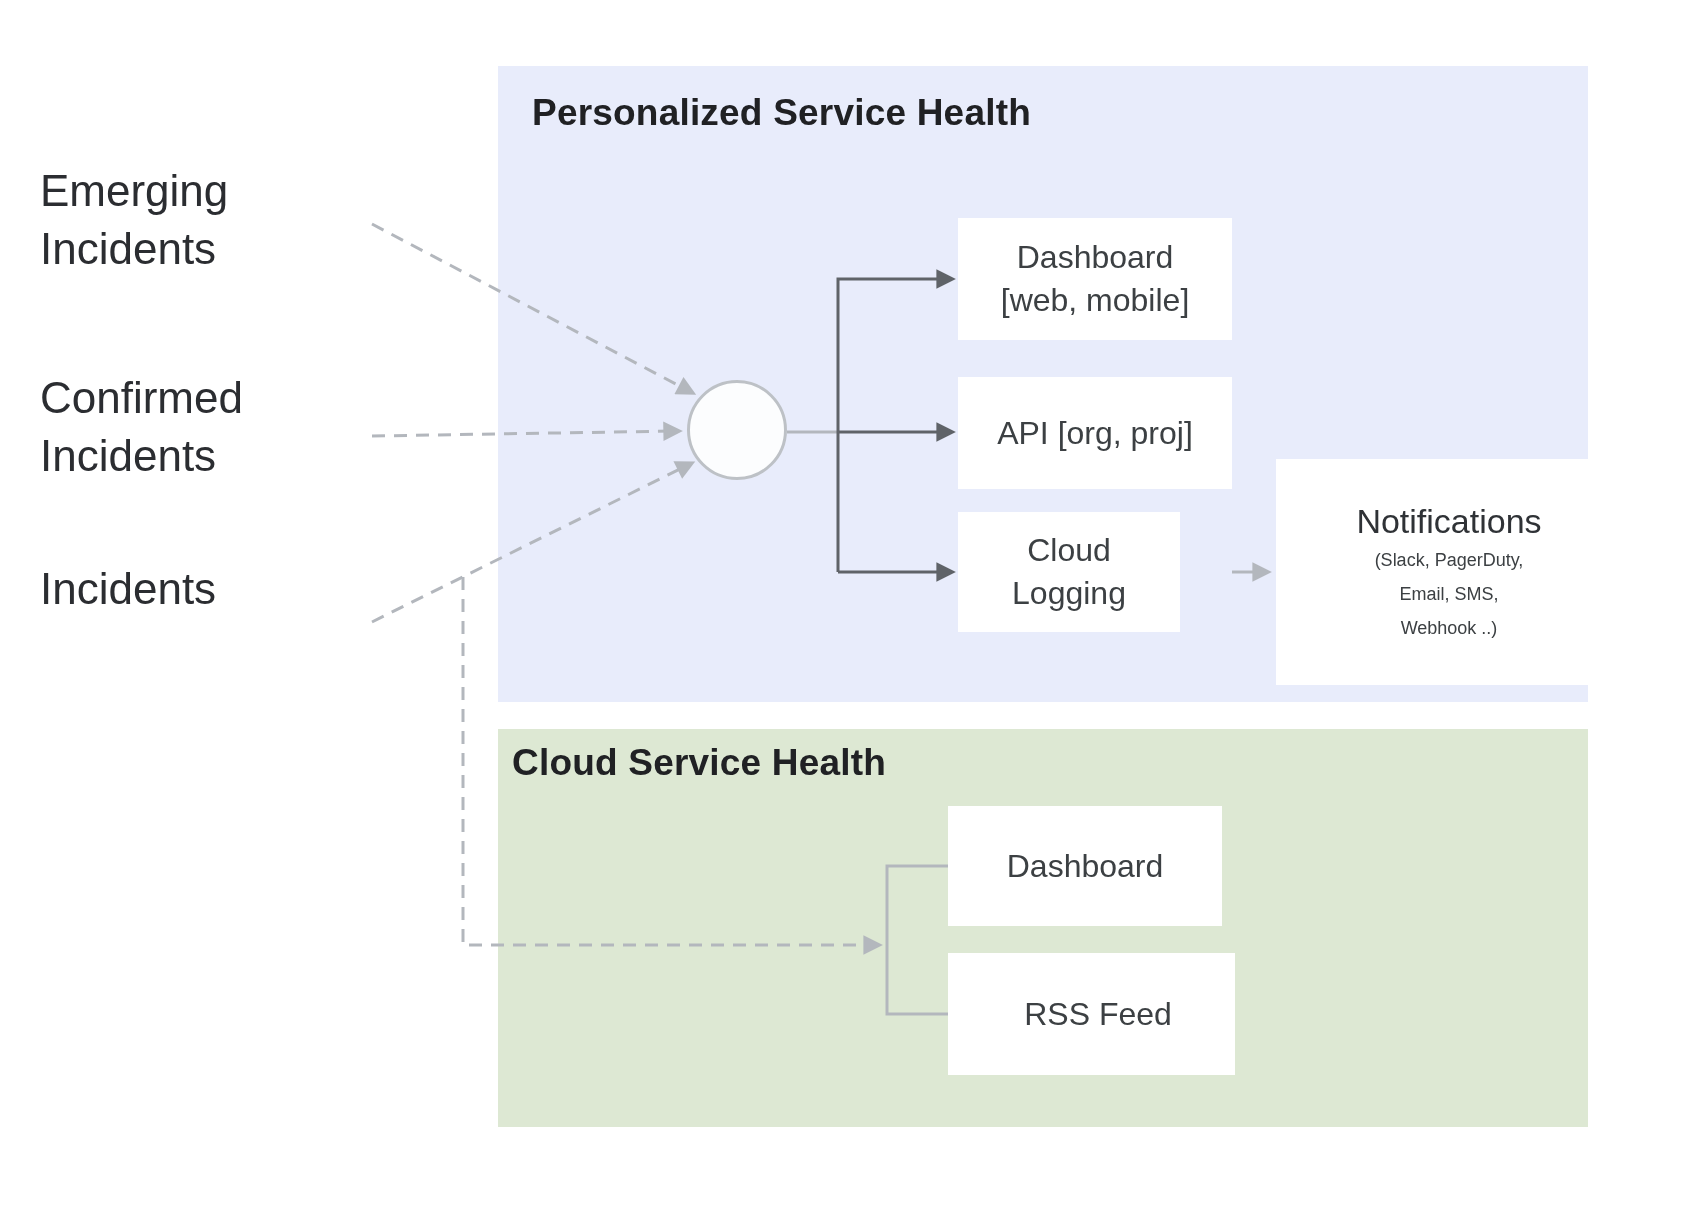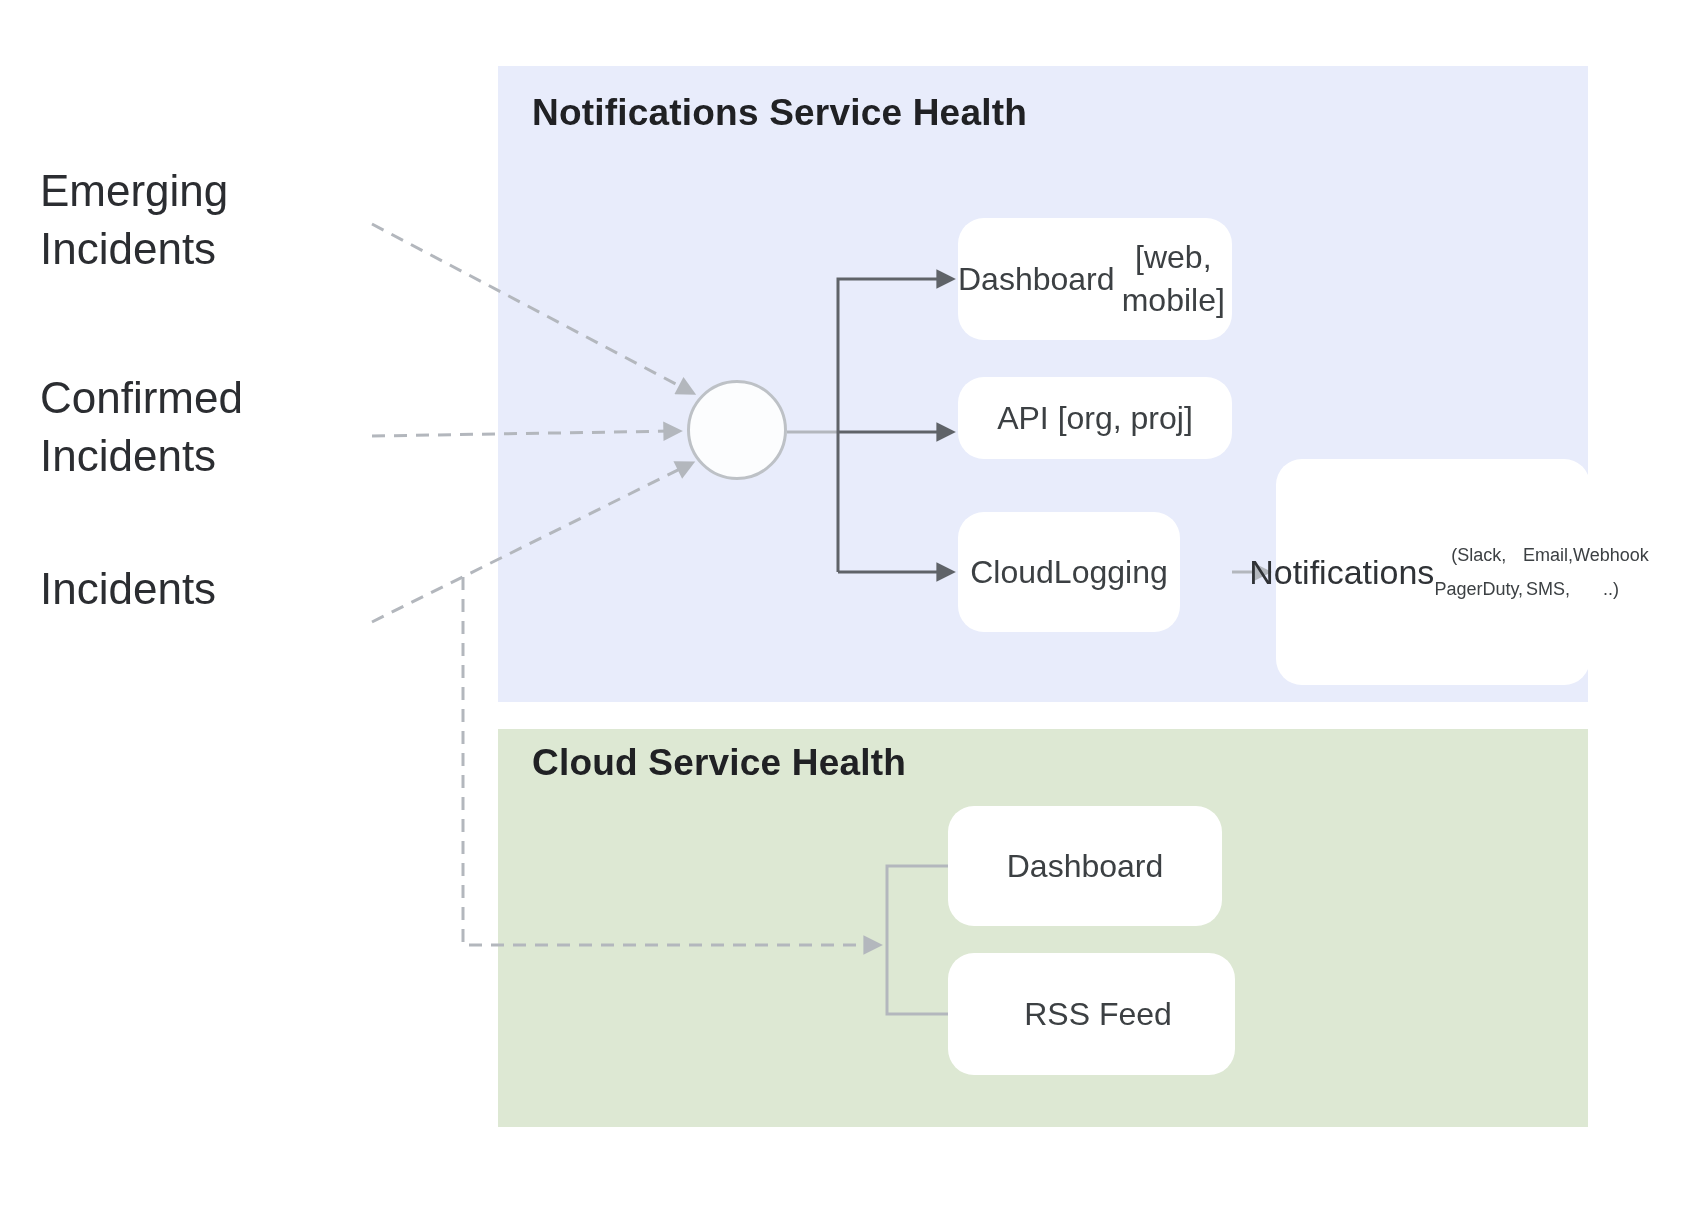--- a/index.html
+++ b/index.html
@@ -24,21 +24,21 @@
   .panel-title {
     position: absolute;
     z-index: 4;
     font-size: 37px;
     font-weight: 700;
     letter-spacing: 0.2px;
     color: var(--title-text);
     white-space: nowrap;
   }
   .title-personalized { left: 532px; top: 92px; }
-  .title-cloud { left: 532px; top: 742px; }
+  .title-cloud { left: 512px; top: 742px; }
 
   .source-label {
     position: absolute;
     z-index: 4;
     left: 40px;
     width: 304px;
     font-size: 44px;
     line-height: 58px;
     color: var(--label-text);
   }
@@ -77,32 +77,31 @@
   .solid-light { stroke: var(--line-light); stroke-width: 3; fill: none; }
   .solid-dark { stroke: var(--line-dark); stroke-width: 3; fill: none; }
   .mk-dark { fill: var(--line-dark); }
   .mk-light { fill: var(--line-light); }
 
   .box {
     position: absolute;
     z-index: 4;
     background: var(--box-bg);
     display: flex;
-    flex-direction: row;
+    flex-direction: column;
     align-items: center;
     justify-content: center;
     text-align: center;
     color: var(--box-text);
     font-size: 32px;
     line-height: 43px;
-    border-radius: 26px;
   }
   .box span { display: block; }
   .box-psh-dashboard { left: 958px; top: 218px; width: 274px; height: 122px; }
-  .box-psh-api      { left: 958px; top: 377px; width: 274px; height: 82px; }
+  .box-psh-api      { left: 958px; top: 377px; width: 274px; height: 112px; }
   .box-psh-logging  { left: 958px; top: 512px; width: 222px; height: 120px; }
   .box-notifications { left: 1276px; top: 459px; width: 282px; height: 226px; padding-left: 32px; }
   .box-csh-dashboard { left: 948px; top: 806px; width: 274px; height: 120px; }
   .box-csh-rss       { left: 948px; top: 953px; width: 274px; height: 122px; padding-left: 13px; }
 
   .notif-title {
     font-size: 34px;
     line-height: 44px;
     color: #2f3236;
   }
@@ -141,21 +140,21 @@
 
     <path class="solid-dark" d="M 838 572 L 838 279 L 950 279" marker-end="url(#arrow-dark)"></path>
     <path class="solid-dark" d="M 838 432 L 950 432" marker-end="url(#arrow-dark)"></path>
     <path class="solid-dark" d="M 838 572 L 950 572" marker-end="url(#arrow-dark)"></path>
 
     <path class="solid-light" d="M 1232 572 L 1266 572" marker-end="url(#arrow-light)"></path>
 
     <path class="solid-light" d="M 948 866 L 887 866 L 887 1014 L 948 1014"></path>
   </svg>
 
-  <div class="panel-title title-personalized">Notifications Service Health</div>
+  <div class="panel-title title-personalized">Personalized Service Health</div>
   <div class="panel-title title-cloud">Cloud Service Health</div>
 
   <div class="source-label src-emerging">
     <span>Emerging</span>
     <span>Incidents</span>
   </div>
   <div class="source-label src-confirmed">
     <span>Confirmed</span>
     <span>Incidents</span>
   </div>

